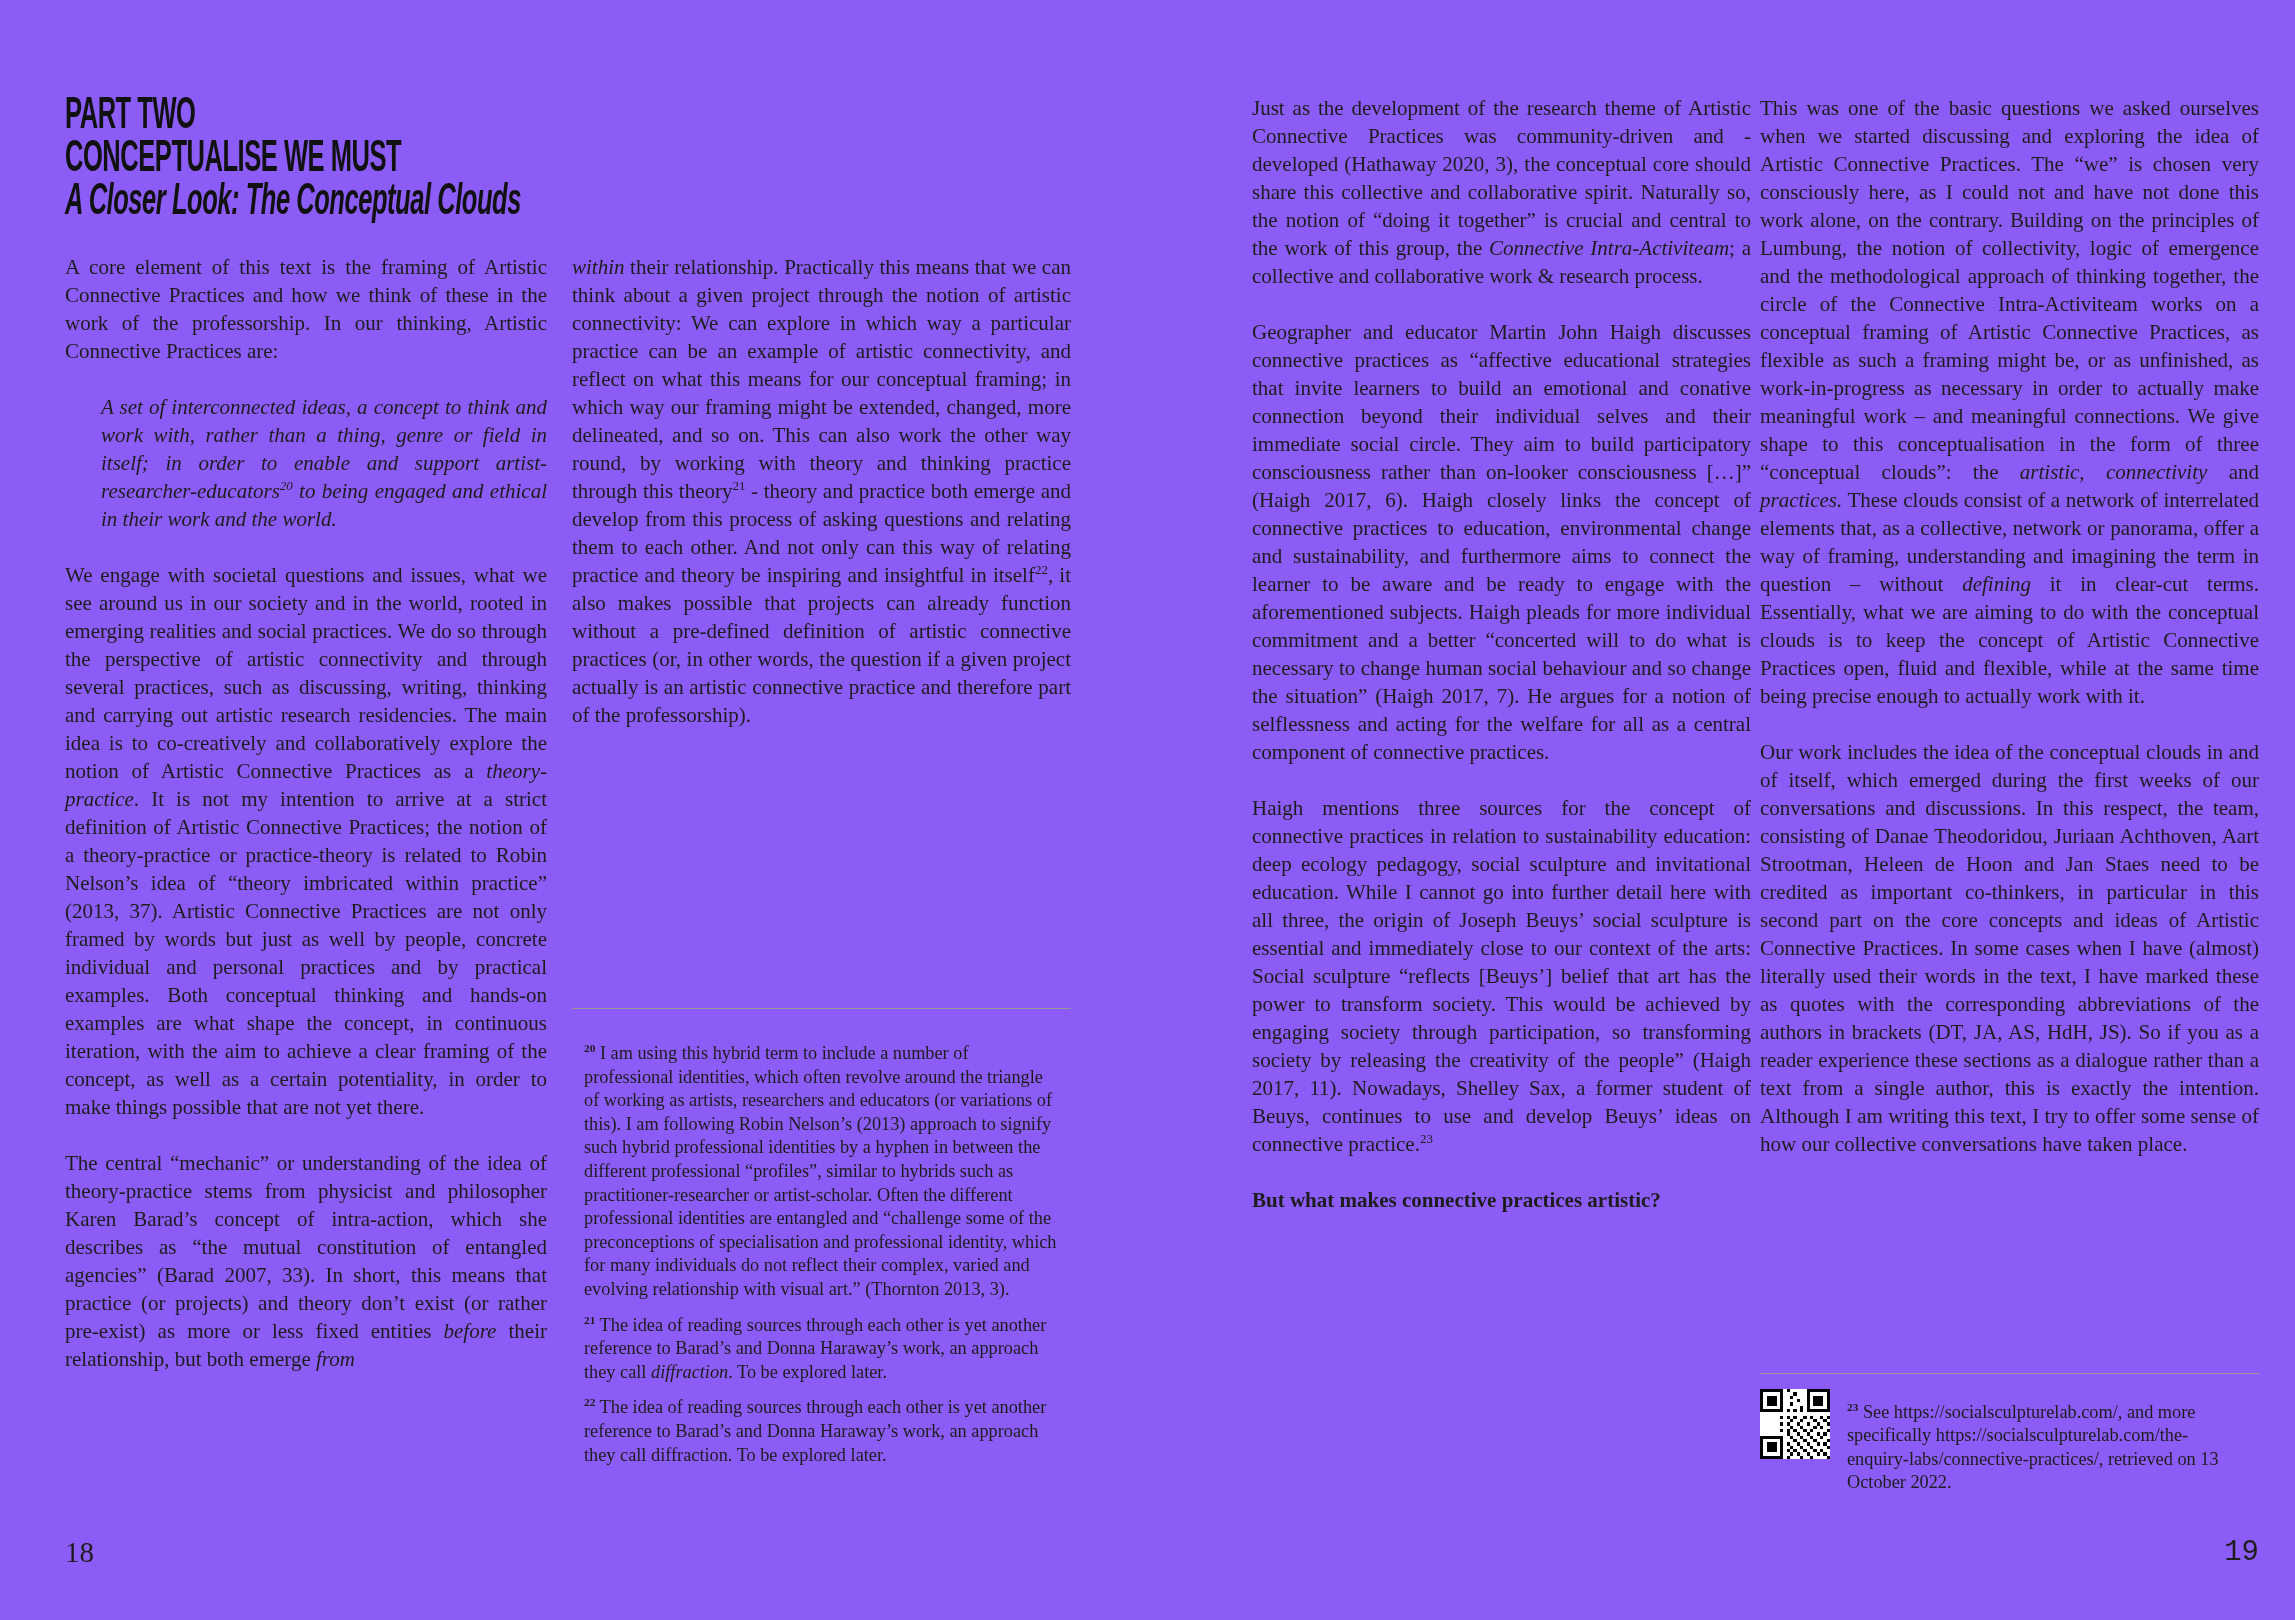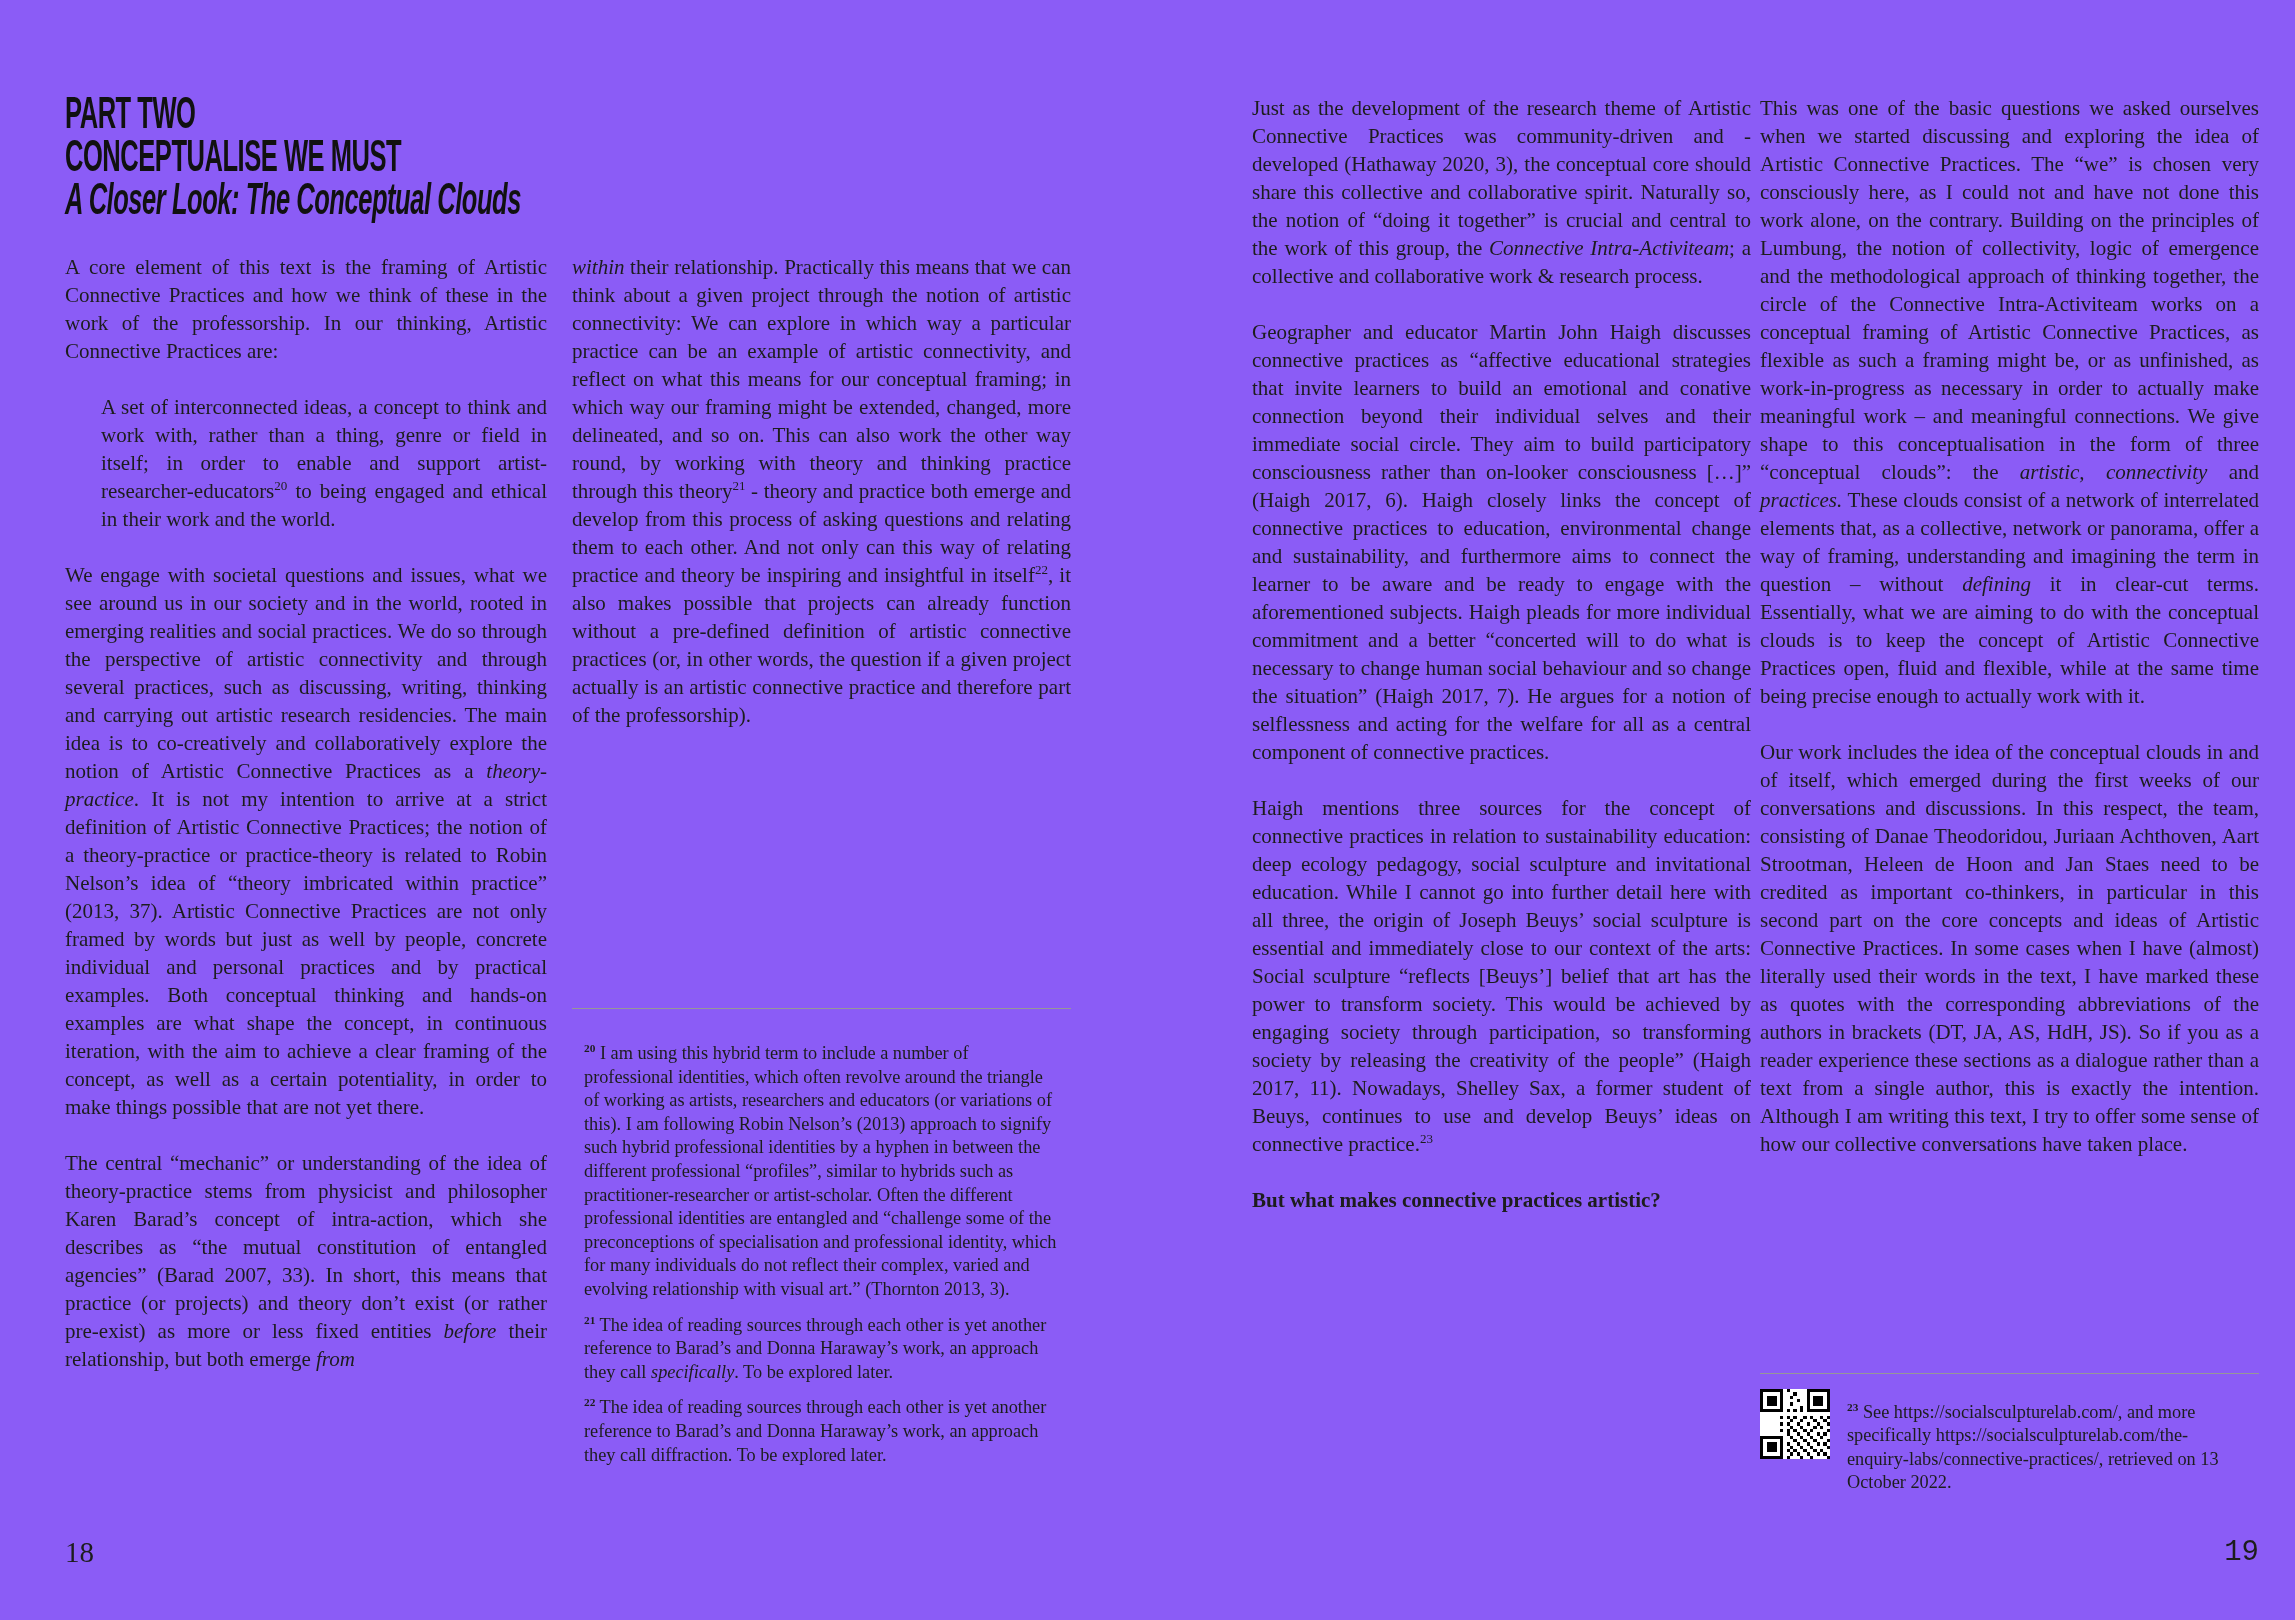--- a/index.html
+++ b/index.html
@@ -35,20 +35,21 @@
     white-space:nowrap;
     transform:scaleX(0.58);
     transform-origin:0 0;
     color:#111;
   }
   .hline.italic{font-style:italic;}
 
   blockquote{
     margin:28px 0 28px 36px;
     padding:0;
+    font-style:italic;
   }
 
   .question{font-weight:bold;}
 
   .footnotes{
     position:absolute;
     border-top:1.6px solid #979797;
     font-size:18.3px;
     line-height:23.6px;
     text-align:left;
@@ -90,21 +91,21 @@
       <p>We engage with societal questions and issues, what we see around us in our society and in the world, rooted in emerging realities and social practices. We do so through the perspective of artistic connectivity and through several practices, such as discussing, writing, thinking and carrying out artistic research residencies. The main idea is to co-creatively and collaboratively explore the notion of Artistic Connective Practices as a <em>theory-practice</em>. It is not my intention to arrive at a strict definition of Artistic Connective Practices; the notion of a theory-practice or practice-theory is related to Robin Nelson’s idea of “theory imbricated within practice” (2013, 37). Artistic Connective Practices are not only framed by words but just as well by people, concrete individual and personal practices and by practical examples. Both conceptual thinking and hands-on examples are what shape the concept, in continuous iteration, with the aim to achieve a clear framing of the concept, as well as a certain potentiality, in order to make things possible that are not yet there.</p>
       <p>The central “mechanic” or understanding of the idea of theory-practice stems from physicist and philosopher Karen Barad’s concept of intra-action, which she describes as “the mutual constitution of entangled agencies” (Barad 2007, 33). In short, this means that practice (or projects) and theory don’t exist (or rather pre-exist) as more or less fixed entities <em>before</em> their relationship, but both emerge <em>from</em></p>
     </div>
 
     <div class="col col2">
       <p><em>within</em> their relationship. Practically this means that we can think about a given project through the notion of artistic connectivity: We can explore in which way a particular practice can be an example of artistic connectivity, and reflect on what this means for our conceptual framing; in which way our framing might be extended, changed, more delineated, and so on. This can also work the other way round, by working with theory and thinking practice through this theory<sup>21</sup> - theory and practice both emerge and develop from this process of asking questions and relating them to each other. And not only can this way of relating practice and theory be inspiring and insightful in itself<sup>22</sup>, it also makes possible that projects can already function without a pre-defined definition of artistic connective practices (or, in other words, the question if a given project actually is an artistic connective practice and therefore part of the professorship).</p>
     </div>
 
     <aside class="footnotes fn-left">
       <p><sup>20</sup> I am using this hybrid term to include a number of professional identities, which often revolve around the triangle of working as artists, researchers and educators (or variations of this). I am following Robin Nelson’s (2013) approach to signify such hybrid professional identities by a hyphen in between the different professional “profiles”, similar to hybrids such as practitioner-researcher or artist-scholar. Often the different professional identities are entangled and “challenge some of the preconceptions of specialisation and professional identity, which for many individuals do not reflect their complex, varied and evolving relationship with visual art.” (Thornton 2013, 3).</p>
-      <p><sup>21</sup> The idea of reading sources through each other is yet another reference to Barad’s and Donna Haraway’s work, an approach they call <em>specifically</em>. To be explored later.</p>
+      <p><sup>21</sup> The idea of reading sources through each other is yet another reference to Barad’s and Donna Haraway’s work, an approach they call <em>diffraction</em>. To be explored later.</p>
       <p><sup>22</sup> The idea of reading sources through each other is yet another reference to Barad’s and Donna Haraway’s work, an approach they call diffraction. To be explored later.</p>
     </aside>
 
     <div class="pagenum pn-left">18</div>
   </section>
 
   <section>
     <div class="col col3">
       <p>Just as the development of the research theme of Artistic Connective Practices was community-driven and -developed (Hathaway 2020, 3), the conceptual core should share this collective and collaborative spirit. Naturally so, the notion of “doing it together” is crucial and central to the work of this group, the <em>Connective Intra-Activiteam</em>; a collective and collaborative work &amp; research process.</p>
       <p>Geographer and educator Martin John Haigh discusses connective practices as “affective educational strategies that invite learners to build an emotional and conative connection beyond their individual selves and their immediate social circle. They aim to build participatory consciousness rather than on-looker consciousness […]” (Haigh 2017, 6). Haigh closely links the concept of connective practices to education, environmental change and sustainability, and furthermore aims to connect the learner to be aware and be ready to engage with the aforementioned subjects. Haigh pleads for more individual commitment and a better “concerted will to do what is necessary to change human social behaviour and so change the situation” (Haigh 2017, 7). He argues for a notion of selflessness and acting for the welfare for all as a central component of connective practices.</p>

